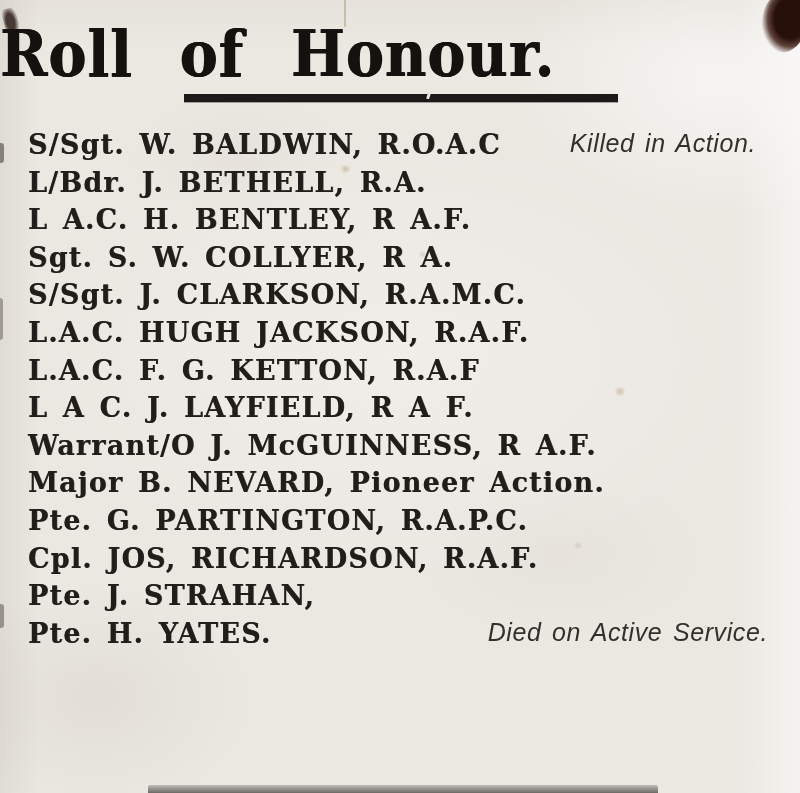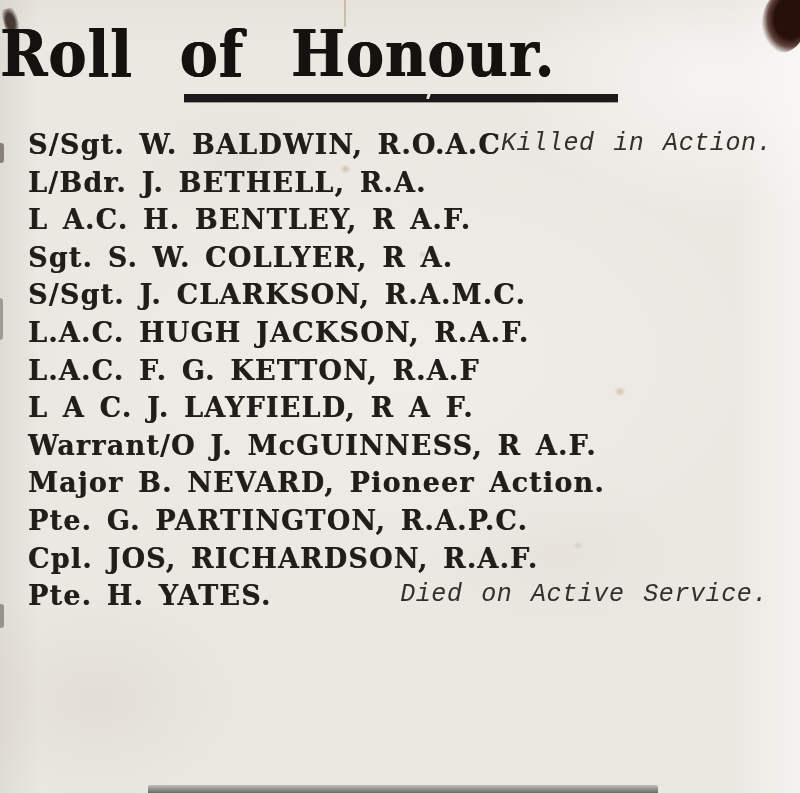--- a/index.html
+++ b/index.html
@@ -112,21 +112,21 @@
   .entry-name {
     font-family: "DejaVu Serif", serif;
     font-weight: 700;
     font-size: 27px;
     color: #201d1a;
     letter-spacing: 1.2px;
     word-spacing: 4px;
     text-shadow: 0.4px 0 0 rgba(32,29,26,0.65);
   }
   .entry-note {
-    font-family: Liberation Mono, monospace;
+    font-family: Liberation Sans, sans-serif;
     font-style: italic;
     font-size: 25px;
     color: #33302b;
     letter-spacing: 0.6px;
     word-spacing: 3px;
   }
   .row.first .entry-note { margin-right: 12px; }
   .entry-note:empty { display: none; }
 </style>
 </head>
@@ -210,19 +210,23 @@
     <span class="entry-name">Pte. G. PARTINGTON, R.A.P.C.</span>
 
   </div>
 
   <div class="row">
     <span class="entry-name">Cpl. JOS, RICHARDSON, R.A.F.</span>
 
   </div>
 
 
+  <div class="row">
+    <span class="entry-name">Pte. J. STRAHAN,</span>
+
+  </div>
 
 
   <div class="row">
     <span class="entry-name">Pte. H. YATES.</span>
     <span class="entry-note">Died on Active Service.</span>
   </div>
 </div>
 
 </body></html>

